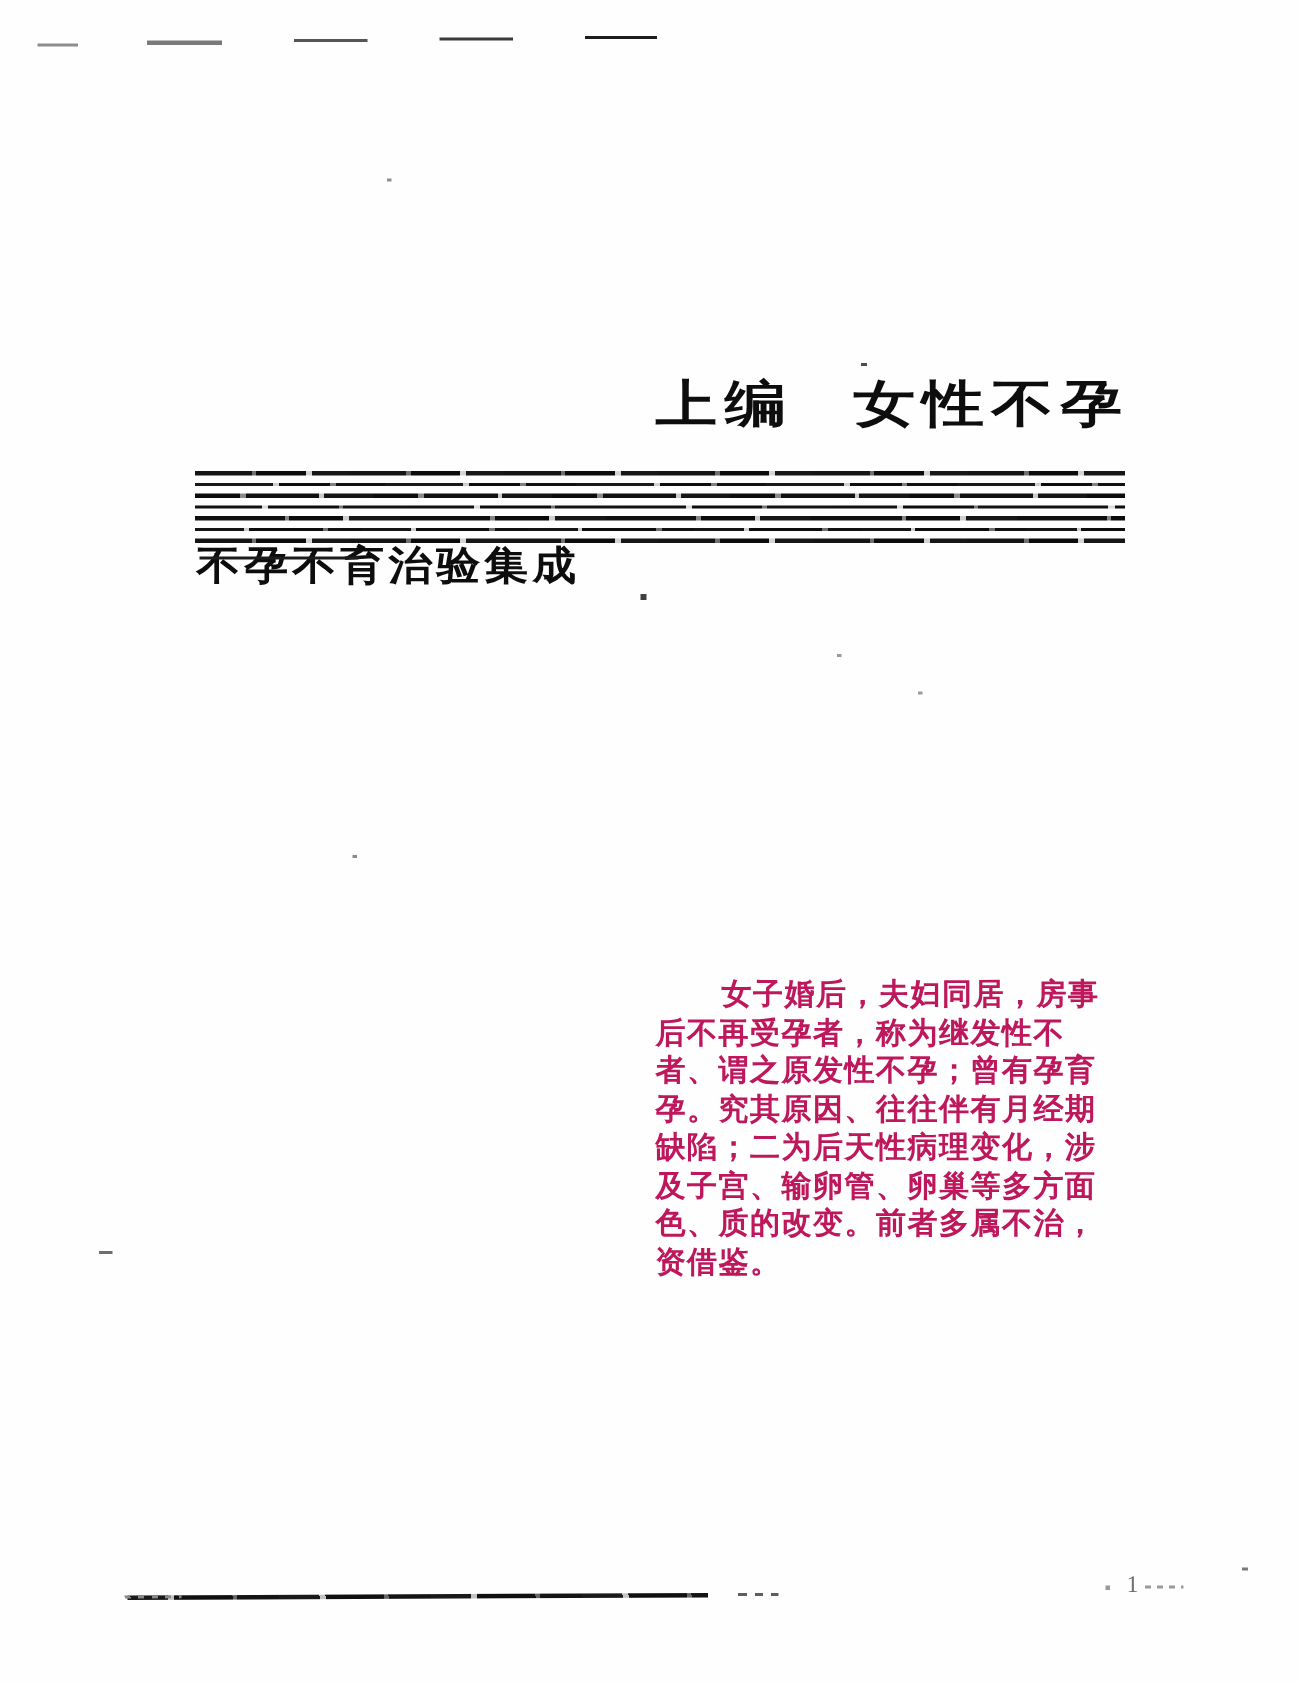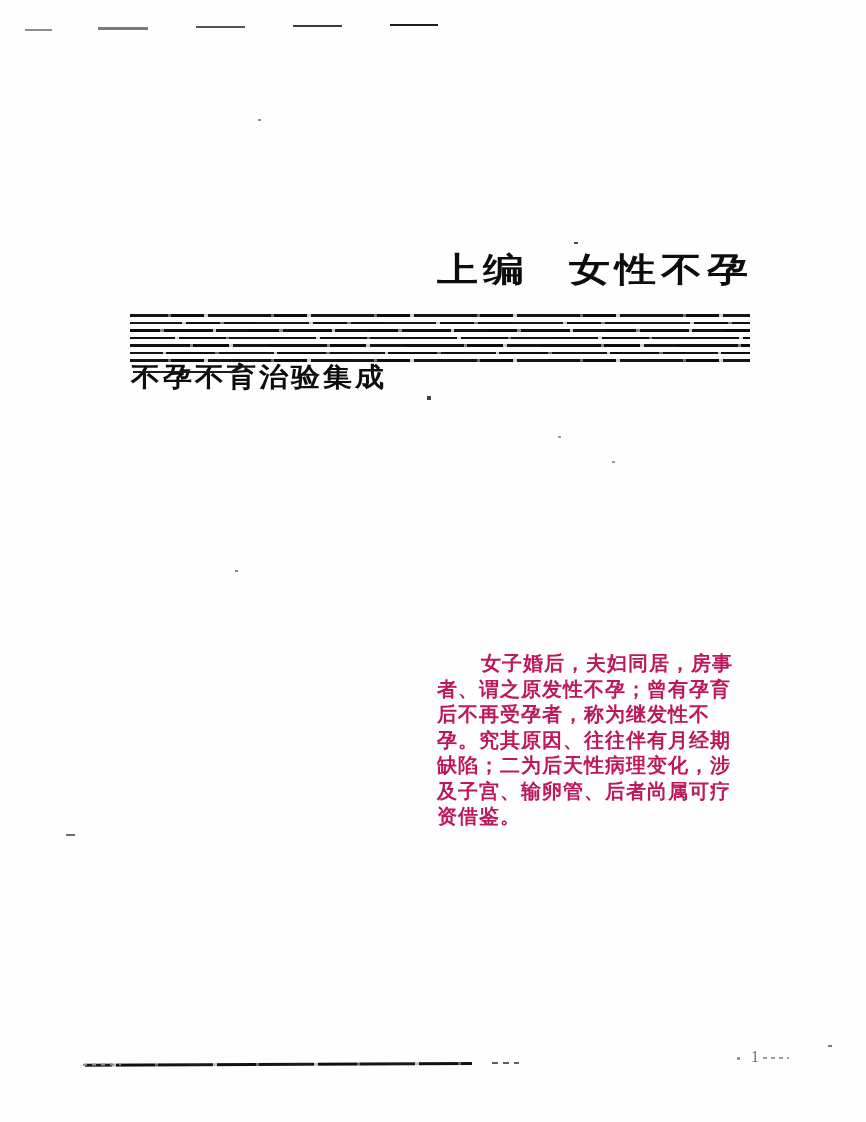--- a/index.html
+++ b/index.html
@@ -229,25 +229,26 @@
     <div class="rule r5"></div>
     <div class="rule r6"></div>
     <div class="rule r7"></div>
   </div>
 
   <div class="running-header">不孕不育治验集成</div>
   <div class="header-strike"></div>
 
   <div class="intro-paragraph">
     <div class="pline">女子婚后，夫妇同居，房事</div>
+    <div class="pline">后不再受孕者，称为继发性不</div>
     <div class="pline">者、谓之原发性不孕；曾有孕育</div>
-    <div class="pline">后不再受孕者，称为继发性不</div>
     <div class="pline">孕。究其原因、往往伴有月经期</div>
     <div class="pline">缺陷；二为后天性病理变化，涉</div>
-    <div class="pline">及子宫、输卵管、后者尚属可疗</div>
+    <div class="pline">及子宫、输卵管、卵巢等多方面</div>
+    <div class="pline">色、质的改变。前者多属不治，</div>
     <div class="pline">资借鉴。</div>
   </div>
 
   <div class="bottom-line"></div>
   <div class="bottom-dashes"></div>
 
   <div class="page-mark">
     <div class="dot"></div>
     <div class="num">1</div>
     <div class="trail"></div>

